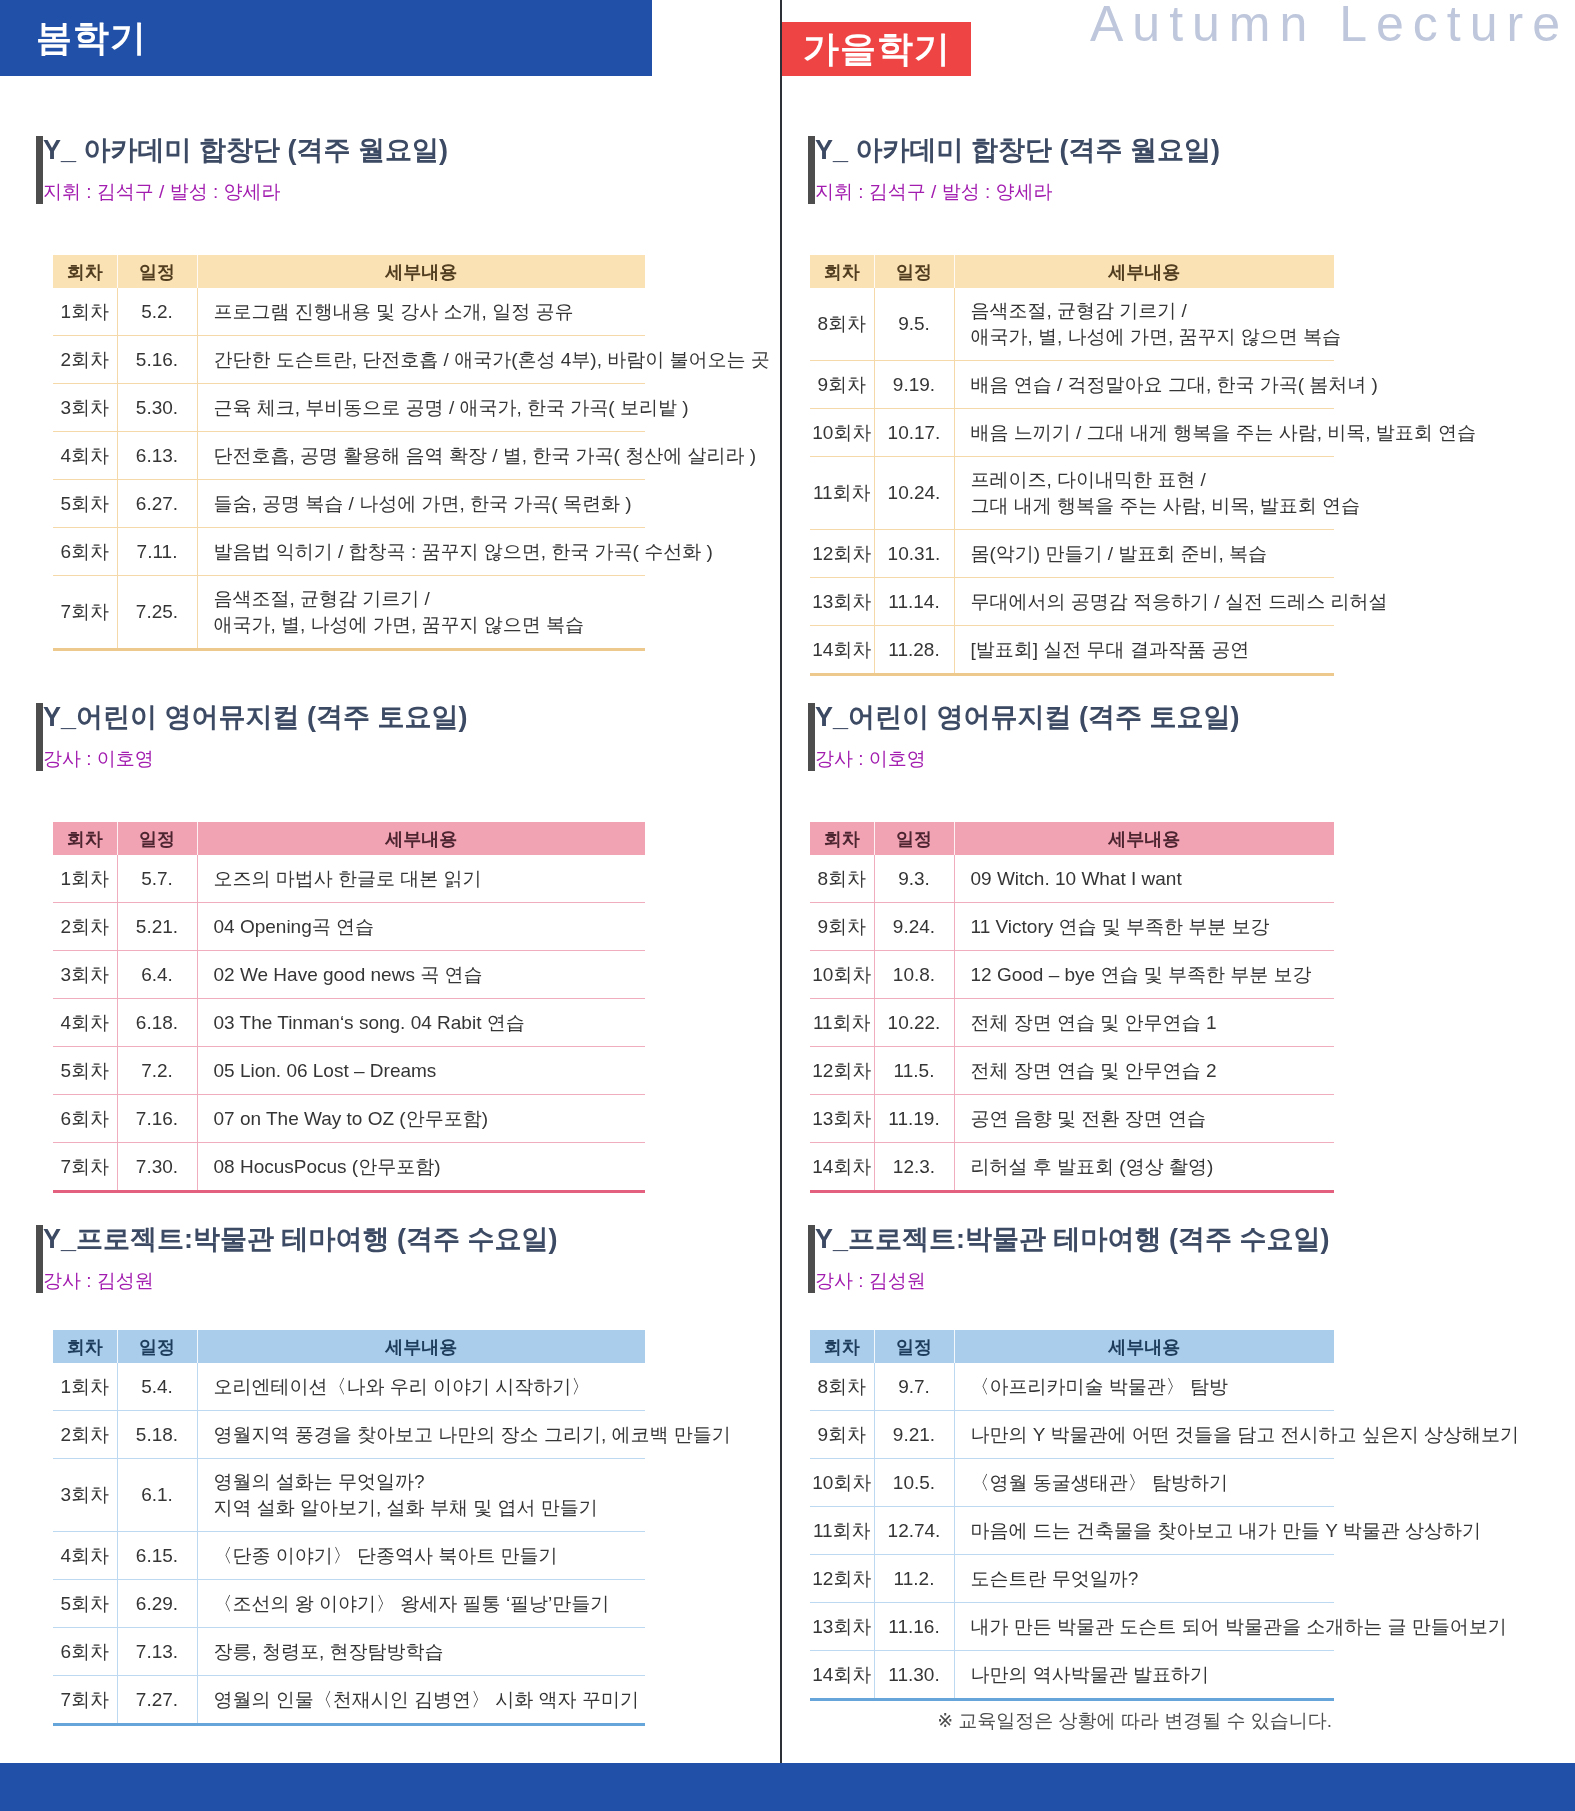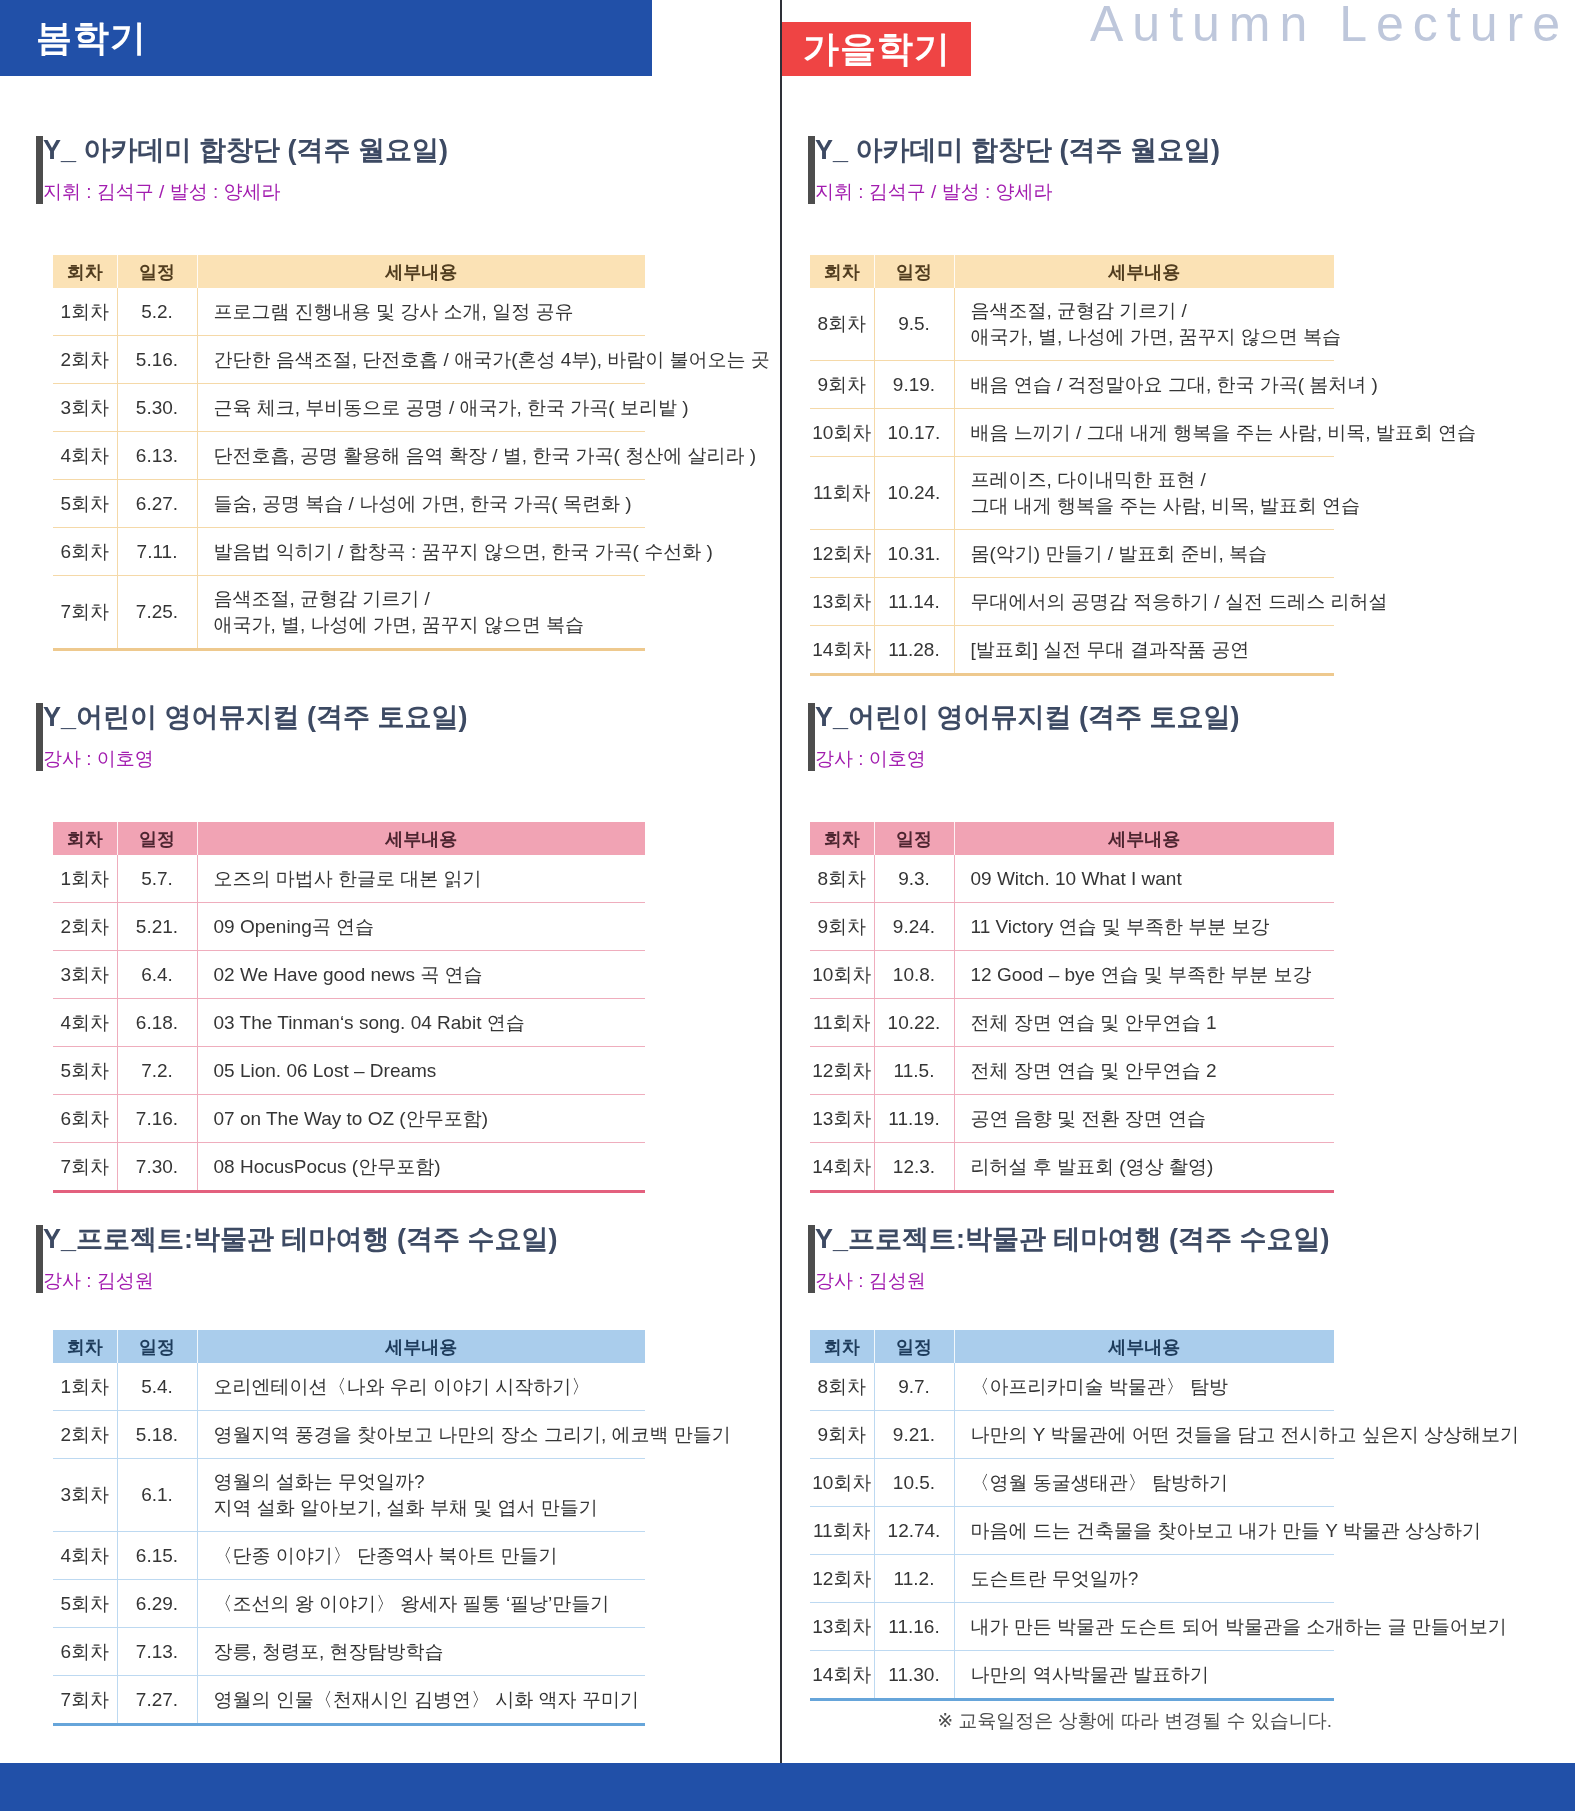--- a/index.html
+++ b/index.html
@@ -94,21 +94,21 @@
               <td class="session">1회차</td>
               <td class="date">5.2.</td>
               <td class="detail">
                 <div>프로그램 진행내용 및 강사 소개, 일정 공유</div>
               </td>
             </tr>
             <tr class="single">
               <td class="session">2회차</td>
               <td class="date">5.16.</td>
               <td class="detail">
-                <div>간단한 음색조절, 단전호흡 / 애국가(혼성 4부), 바람이 불어오는 곳</div>
+                <div>간단한 도슨트란, 단전호흡 / 애국가(혼성 4부), 바람이 불어오는 곳</div>
               </td>
             </tr>
             <tr class="single">
               <td class="session">3회차</td>
               <td class="date">5.30.</td>
               <td class="detail">
                 <div>근육 체크, 부비동으로 공명 / 애국가, 한국 가곡( 보리밭 )</div>
               </td>
             </tr>
             <tr class="single">
@@ -168,21 +168,21 @@
               <td class="session">1회차</td>
               <td class="date">5.7.</td>
               <td class="detail">
                 <div>오즈의 마법사 한글로 대본 읽기</div>
               </td>
             </tr>
             <tr class="single">
               <td class="session">2회차</td>
               <td class="date">5.21.</td>
               <td class="detail">
-                <div>09 Opening곡 연습</div>
+                <div>04 Opening곡 연습</div>
               </td>
             </tr>
             <tr class="single">
               <td class="session">3회차</td>
               <td class="date">6.4.</td>
               <td class="detail">
                 <div>02 We Have good news 곡 연습</div>
               </td>
             </tr>
             <tr class="single">

